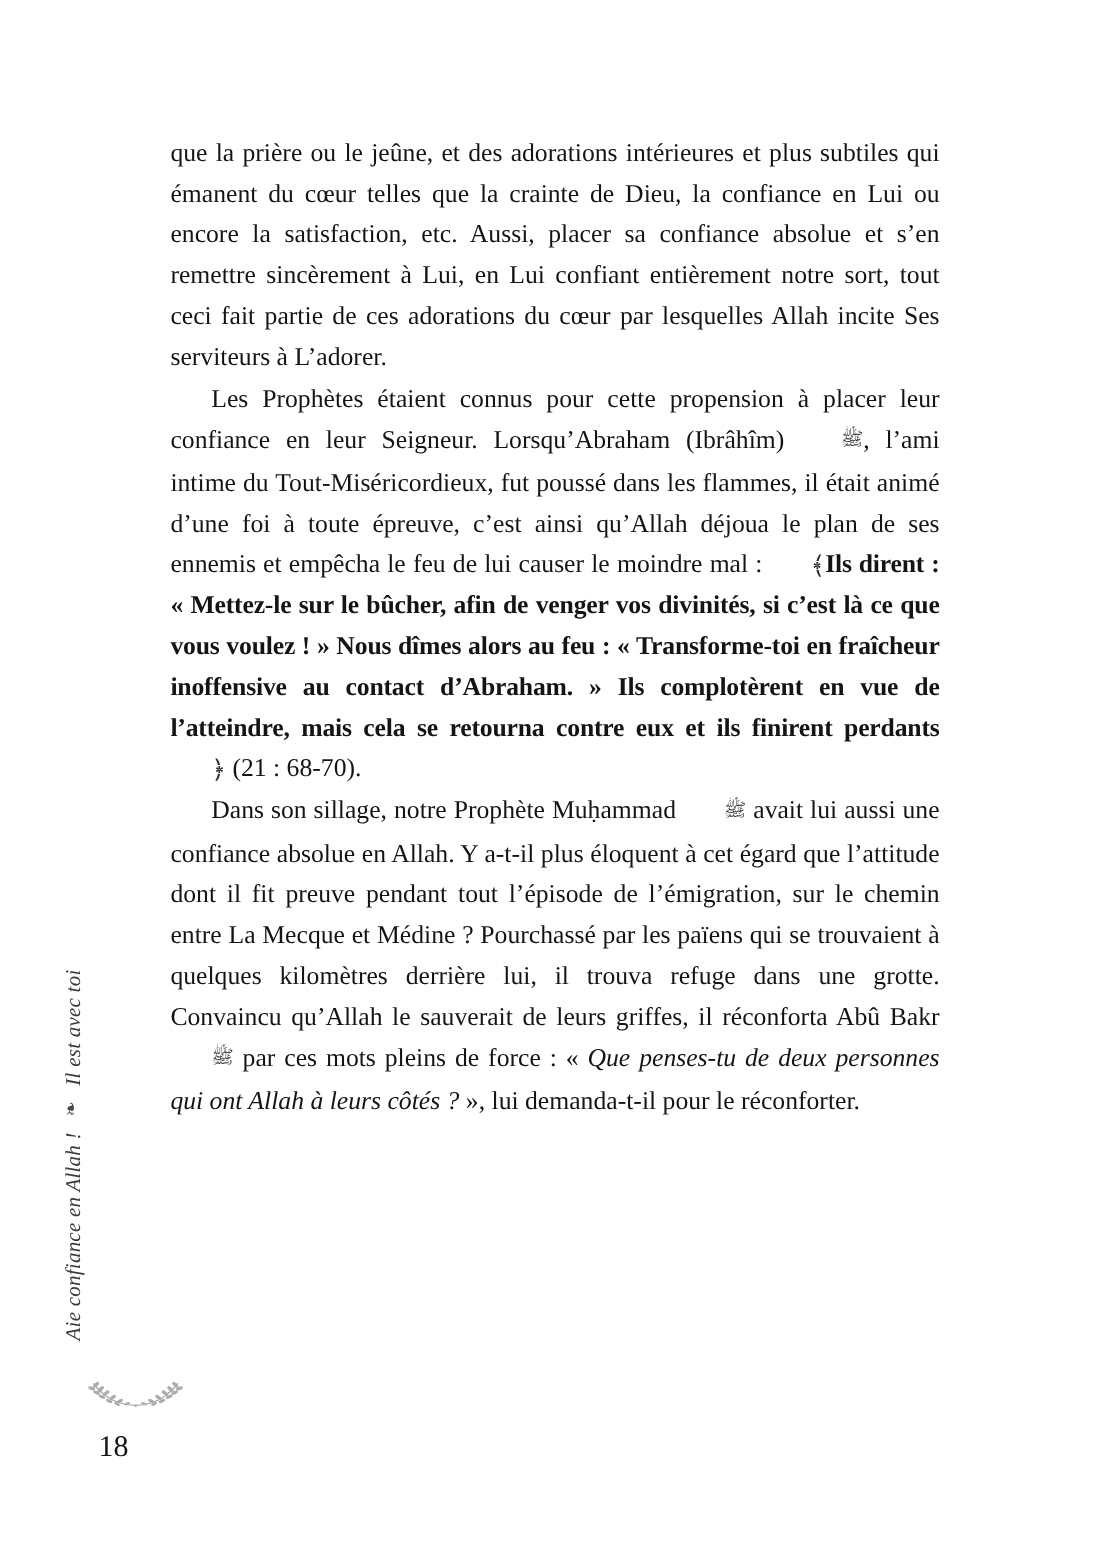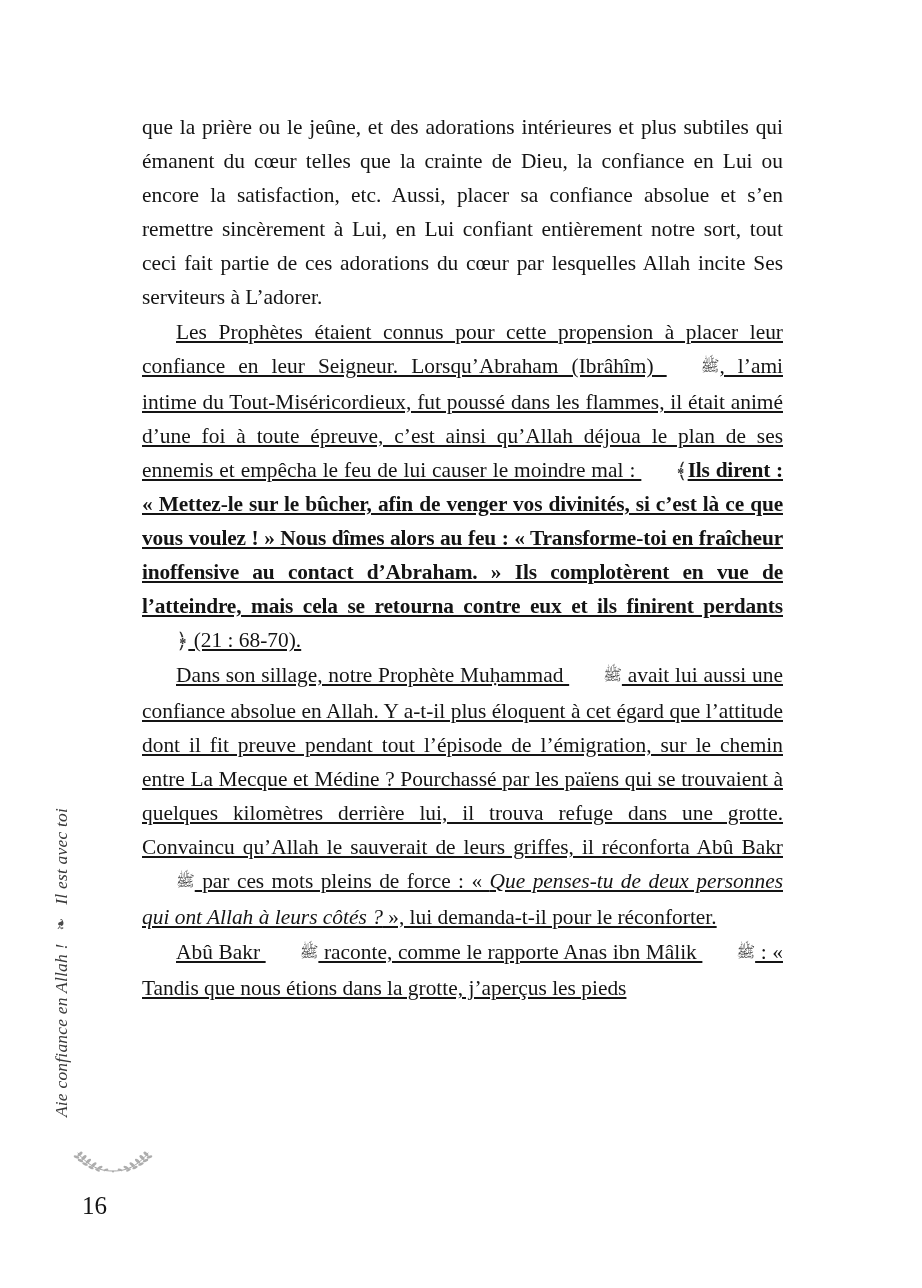--- a/index.html
+++ b/index.html
@@ -70,21 +70,20 @@
     text-justify: inter-word;
     margin: 0;
     hyphens: manual;
     color: #141414;
   }
   .para + .para {
     margin-top: 1px;
   }
   .para.indent {
     text-indent: 34px;
-    text-decoration: underline;
   }
 
   .quran {
     font-weight: bold;
     letter-spacing: -0.15px;
   }
   .hadith {
     font-style: italic;
   }
 
@@ -136,21 +135,20 @@
       <span>Aie confiance en Allah !</span>
       <span class="side-ornament">❧</span>
       <span>Il est avec toi</span>
     </div>
   </div>
 
   <div class="text-column" id="body-column">
       <p class="para"><span>que la prière ou le jeûne, et des adorations intérieures et plus subtiles qui émanent du cœur telles que la crainte de Dieu, la confiance en Lui ou encore la satisfaction, etc. Aussi, placer sa confiance absolue et s’en remettre sincèrement à Lui, en Lui confiant entièrement notre sort, tout ceci fait partie de ces adorations du cœur par lesquelles Allah incite Ses serviteurs à L’adorer.</span></p>
       <p class="para indent"><span>Les Prophètes étaient connus pour cette propension à placer leur confiance en leur Seigneur. Lorsqu’Abraham (Ibrâhîm) </span><span class="honorific">ﷺ</span><span>, l’ami intime du Tout-Miséricordieux, fut poussé dans les flammes, il était animé d’une foi à toute épreuve, c’est ainsi qu’Allah déjoua le plan de ses ennemis et empêcha le feu de lui causer le moindre mal : </span><span class="ornate-open">﴾</span><span class="quran">Ils dirent : « Mettez-le sur le bûcher, afin de venger vos divinités, si c’est là ce que vous voulez ! » Nous dîmes alors au feu : « Transforme-toi en fraîcheur inoffensive au contact d’Abraham. » Ils complotèrent en vue de l’atteindre, mais cela se retourna contre eux et ils finirent perdants</span><span class="ornate-close">﴿</span><span> (21 : 68-70).</span></p>
       <p class="para indent"><span>Dans son sillage, notre Prophète Muḥammad </span><span class="honorific">ﷺ</span><span> avait lui aussi une confiance absolue en Allah. Y a-t-il plus éloquent à cet égard que l’attitude dont il fit preuve pendant tout l’épisode de l’émigration, sur le chemin entre La Mecque et Médine ? Pourchassé par les païens qui se trouvaient à quelques kilomètres derrière lui, il trouva refuge dans une grotte. Convaincu qu’Allah le sauverait de leurs griffes, il réconforta Abû Bakr </span><span class="honorific">ﷺ</span><span> par ces mots pleins de force : « </span><span class="hadith">Que penses-tu de deux personnes qui ont Allah à leurs côtés ?</span><span> », lui demanda-t-il pour le réconforter.</span></p>
-      <p class="para indent"><span>Abû Bakr </span><span class="honorific">ﷺ</span><span> raconte, comme le rapporte Anas ibn Mâlik </span><span class="honorific">ﷺ</span><span> : « Tandis que nous étions dans la grotte, j’aperçus les pieds</span></p>
     </div>
 
   <div class="footer">
     <svg class="laurel" width="86" height="26" viewBox="0 0 86 26">
       <g stroke="#9a9a9a" stroke-width="0.9" fill="none" stroke-linecap="round">
         <path d="M42 21 C34 21 26 19 18 13 C13 9 10 6 8 3"></path>
         <path d="M44 21 C52 21 60 19 68 13 C73 9 76 6 78 3"></path>
       </g>
       <g fill="#adadad">
         <ellipse cx="10" cy="4" rx="3.1" ry="1.5" transform="rotate(-42 10 4)"></ellipse>
@@ -173,16 +171,16 @@
         <ellipse cx="71" cy="14" rx="3" ry="1.4" transform="rotate(-24 71 14)"></ellipse>
         <ellipse cx="62" cy="14.5" rx="3" ry="1.4" transform="rotate(34 62 14.5)"></ellipse>
         <ellipse cx="65" cy="17.5" rx="2.9" ry="1.3" transform="rotate(-26 65 17.5)"></ellipse>
         <ellipse cx="56" cy="17.5" rx="2.8" ry="1.3" transform="rotate(28 56 17.5)"></ellipse>
         <ellipse cx="58.5" cy="20" rx="2.7" ry="1.2" transform="rotate(-28 58.5 20)"></ellipse>
         <ellipse cx="50" cy="19.8" rx="2.5" ry="1.1" transform="rotate(20 50 19.8)"></ellipse>
 
         <circle cx="43" cy="21.4" r="1.1"></circle>
       </g>
     </svg>
-    <div class="folio">16</div>
+    <div class="folio">18</div>
   </div>
 
 </div>
 
 </body></html>

